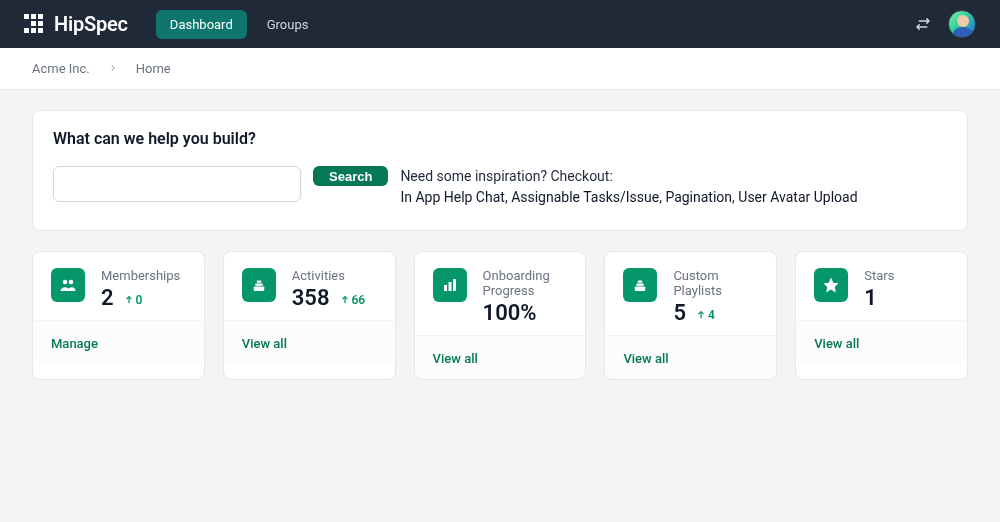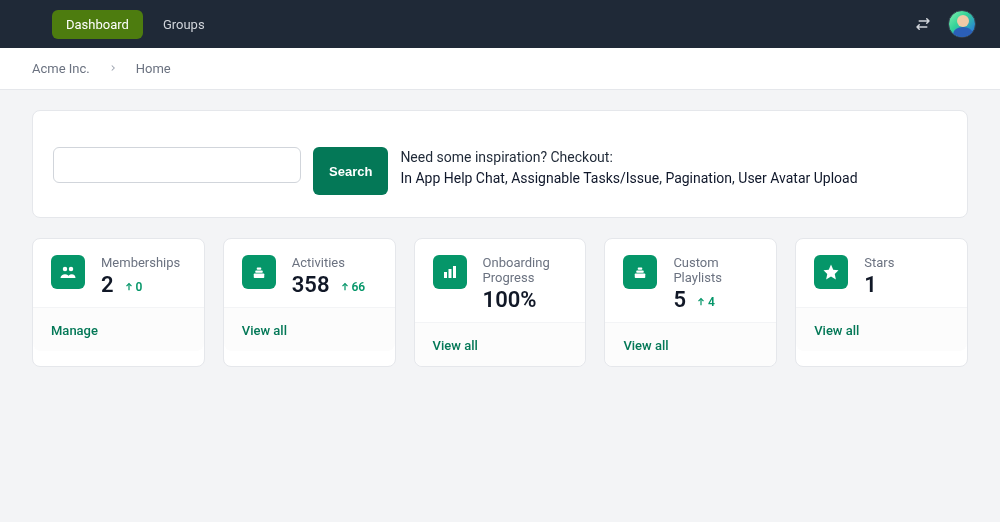--- a/index.html
+++ b/index.html
@@ -5,55 +5,68 @@
   * { box-sizing: border-box; margin: 0; padding: 0; }
   html, body { width: 1000px; height: 522px; font-family: -apple-system, BlinkMacSystemFont, "Segoe UI", Roboto, Helvetica, Arial, sans-serif; background: #f3f4f6; color: #111827; overflow: hidden; }
   
   .navbar { height: 48px; background: #1f2937; display: flex; align-items: center; padding: 0 24px; }
   .brand { display: flex; align-items: center; gap: 10px; }
   .brand-logo { width: 20px; height: 20px; position: relative; }
   .brand-logo span { position: absolute; background: #fff; width: 5px; height: 5px; }
   .brand-name { color: #fff; font-size: 20px; font-weight: 600; letter-spacing: -0.2px; }
   .nav-tabs { display: flex; gap: 6px; margin-left: 28px; }
   .nav-tab { color: #d1d5db; font-size: 13px; padding: 7px 14px; border-radius: 6px; cursor: pointer; }
-  .nav-tab.active { background: #4d7c0f; color: #fff; }
+  .nav-tab.active { background: #0f766e; color: #fff; }
   .nav-right { margin-left: auto; display: flex; align-items: center; gap: 16px; }
   .swap-icon { color: #d1d5db; cursor: pointer; display:flex; }
   .avatar { width: 28px; height: 28px; border-radius: 50%; background: linear-gradient(135deg,#86efac 0%, #34d399 40%, #2563eb 100%); border: 1px solid #374151; cursor: pointer; position:relative; overflow:hidden; }
   .avatar::after { content:""; position:absolute; top:4px; left:8px; width:12px; height:12px; border-radius:50%; background:#f0c9a6; }
   .avatar::before { content:""; position:absolute; bottom:-4px; left:4px; width:20px; height:14px; border-radius:50% 50% 0 0; background:#2b5fb8; }
   
   .crumbbar { background: #fff; height: 42px; border-bottom: 1px solid #e5e7eb; display: flex; align-items: center; padding: 0 32px; font-size: 13px; color: #6b7280; gap: 18px; }
   .crumbbar a { color: #6b7280; text-decoration: none; cursor:pointer; }
   .crumb-sep { color: #9ca3af; }
   
   .content { padding: 20px 32px; }
   .hero { background: #fff; border: 1px solid #e5e7eb; border-radius: 8px; padding: 18px 20px 22px 20px; }
   .hero h2 { font-size: 16px; font-weight: 600; color: #111827; }
   .hero-row { display: flex; align-items: flex-start; gap: 12px; margin-top: 18px; }
   .hero-input { flex: 0 0 248px; height: 36px; border: 1px solid #d1d5db; border-radius: 6px; padding: 0 10px; font-size: 14px; }
-  .btn-search { height: 48px; padding: 0 16px; background: #047857; color: #fff; font-size: 13px; font-weight: 600; border: none; border-radius: 6px; cursor: pointer; }
+  .btn-search { height: 20px; padding: 0 16px; background: #047857; color: #fff; font-size: 13px; font-weight: 600; border: none; border-radius: 6px; cursor: pointer; }
   .inspo { font-size: 14px; color: #1f2937; line-height: 1.5; max-width: 540px; }
   .inspo-links a { color: #0f172a; text-decoration: none; cursor:pointer; }
   
   .cards { display: grid; grid-template-columns: repeat(5, 1fr); gap: 18px; margin-top: 20px; }
   .card { background: #fff; border: 1px solid #e5e7eb; border-radius: 8px; display: flex; flex-direction: column; }
   .card-body { padding: 16px 18px 10px 18px; display: flex; gap: 16px; align-items: flex-start; }
   .card-icon { width: 34px; height: 34px; border-radius: 6px; background: #059669; display:flex; align-items:center; justify-content:center; flex-shrink:0; }
   .card-title { font-size: 13px; color: #6b7280; }
   .card-value-row { display:flex; align-items:baseline; gap:10px; margin-top:2px; }
   .card-value { font-size: 22px; font-weight: 600; color: #111827; }
   .card-delta { font-size: 12px; font-weight: 600; color: #059669; display:flex; align-items:center; gap:2px; }
   .card-footer { border-top: 1px solid #f3f4f6; padding: 12px 18px; background:#fcfcfc; border-radius:0 0 8px 8px; }
   .card-footer a { font-size: 13px; color: #047857; text-decoration: none; font-weight: 500; cursor:pointer; }
 </style>
 </head>
 <body>
 
 <div class="navbar">
+  <div class="brand">
+    <div class="brand-logo">
+      <span style="top:0;left:0"></span>
+        <span style="top:0;left:7px"></span>
+        <span style="top:0;left:14px"></span>
+      <span style="top:7px;left:7px"></span>
+        <span style="top:7px;left:14px"></span>
+      <span style="top:14px;left:0"></span>
+        <span style="top:14px;left:7px"></span>
+        <span style="top:14px;left:14px"></span>
+    </div>
+    <span class="brand-name">HipSpec</span>
+  </div>
   <div class="nav-tabs">
     <div class="nav-tab active">Dashboard</div>
     <div class="nav-tab">Groups</div>
   </div>
   <div class="nav-right">
     <span class="swap-icon">
       <svg width="18" height="18" viewBox="0 0 24 24" fill="none" stroke="currentColor" stroke-width="2" stroke-linecap="round" stroke-linejoin="round">
           <path d="M7 8h13M17 5l3 3-3 3"></path>
           <path d="M17 16H4M7 19l-3-3 3-3"></path>
         </svg>
@@ -67,20 +80,21 @@
   <span class="crumb-sep">
     <svg width="10" height="10" viewBox="0 0 24 24" fill="none" stroke="currentColor" stroke-width="2.5">
         <polyline points="9 18 15 12 9 6"></polyline>
       </svg>
   </span>
   <span>Home</span>
 </div>
 
 <div class="content">
   <div class="hero">
+    <h2>What can we help you build?</h2>
     <div class="hero-row">
       <input class="hero-input" style="">
       <button class="btn-search">Search</button>
       <div class="inspo">
         <div>Need some inspiration? Checkout:</div>
         <div class="inspo-links">
           <a>In App Help Chat</a>,
           <a>Assignable Tasks/Issue</a>,
           <a>Pagination</a>,
           <a>User Avatar Upload</a>

